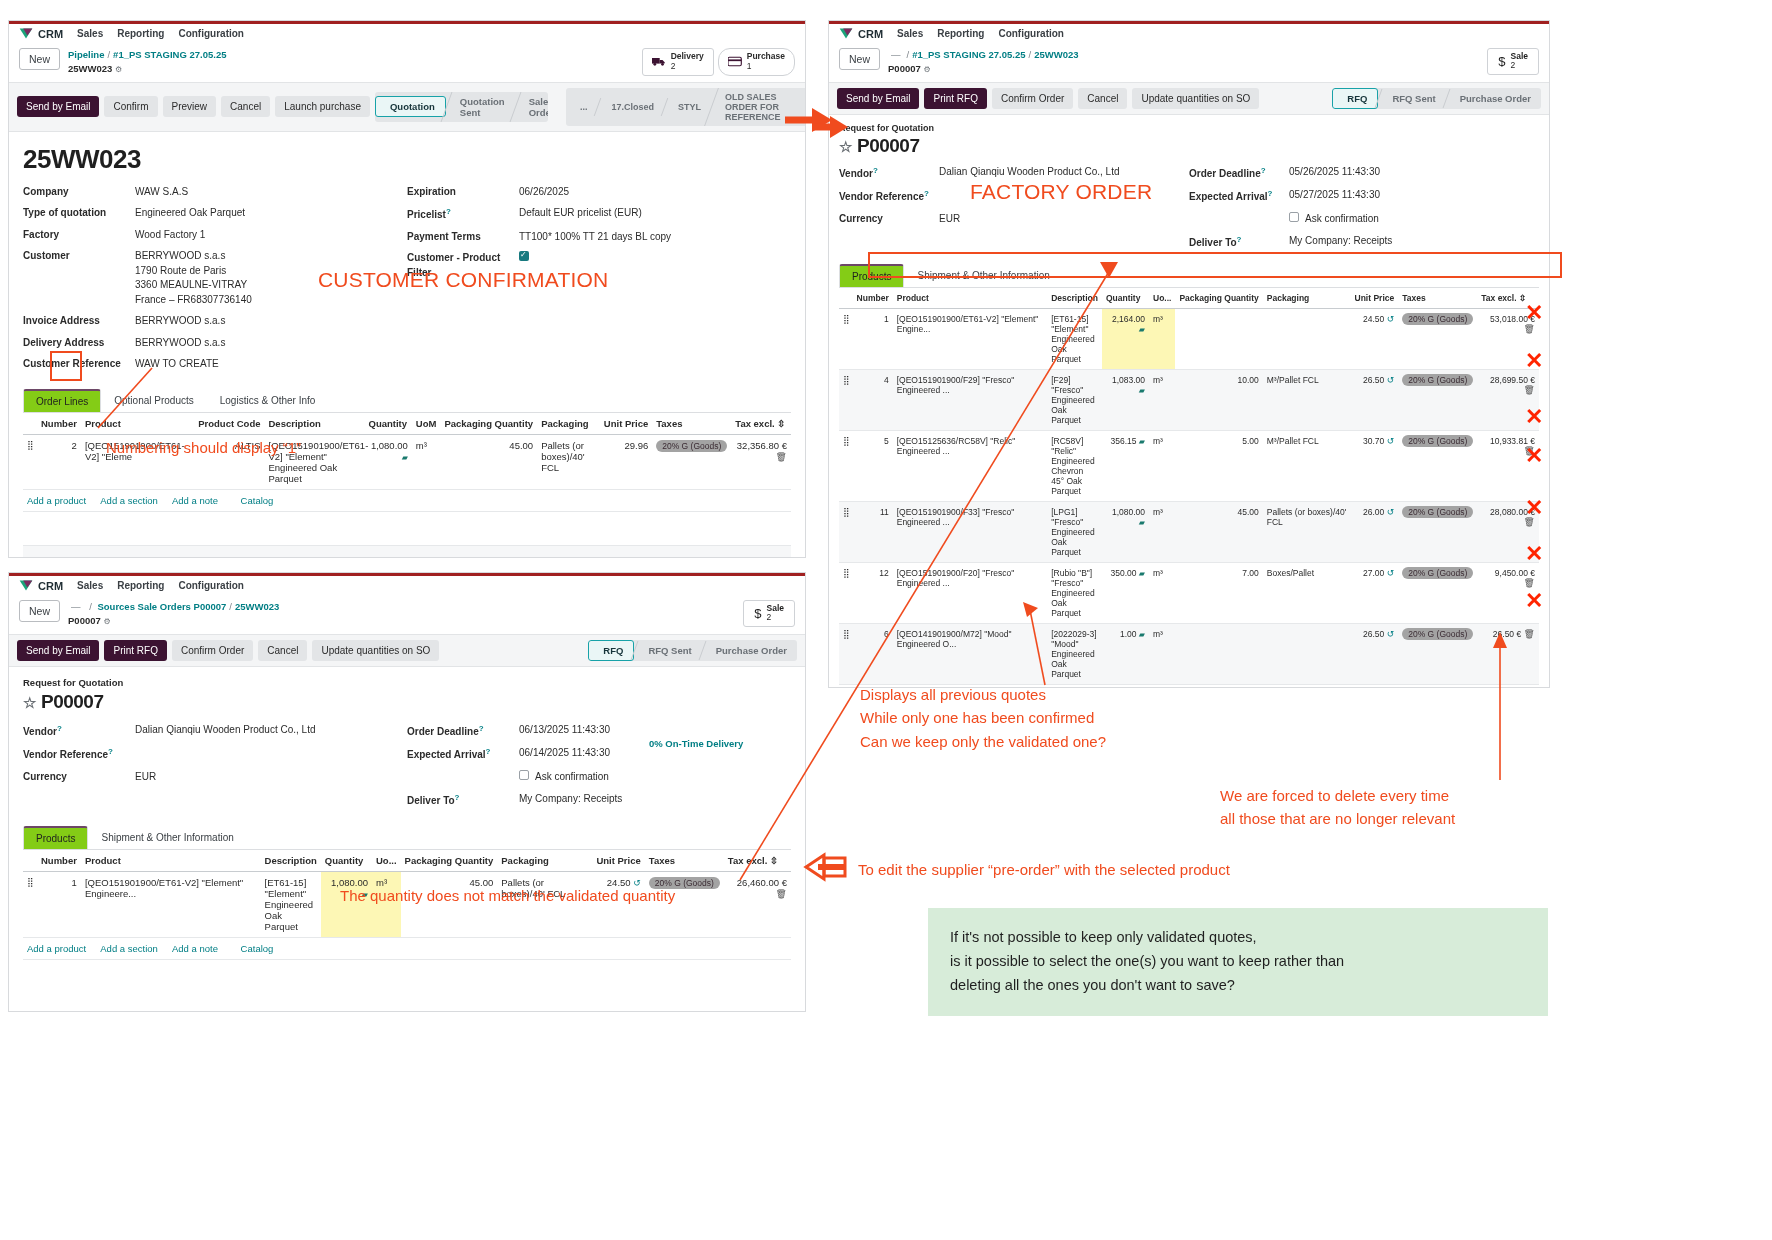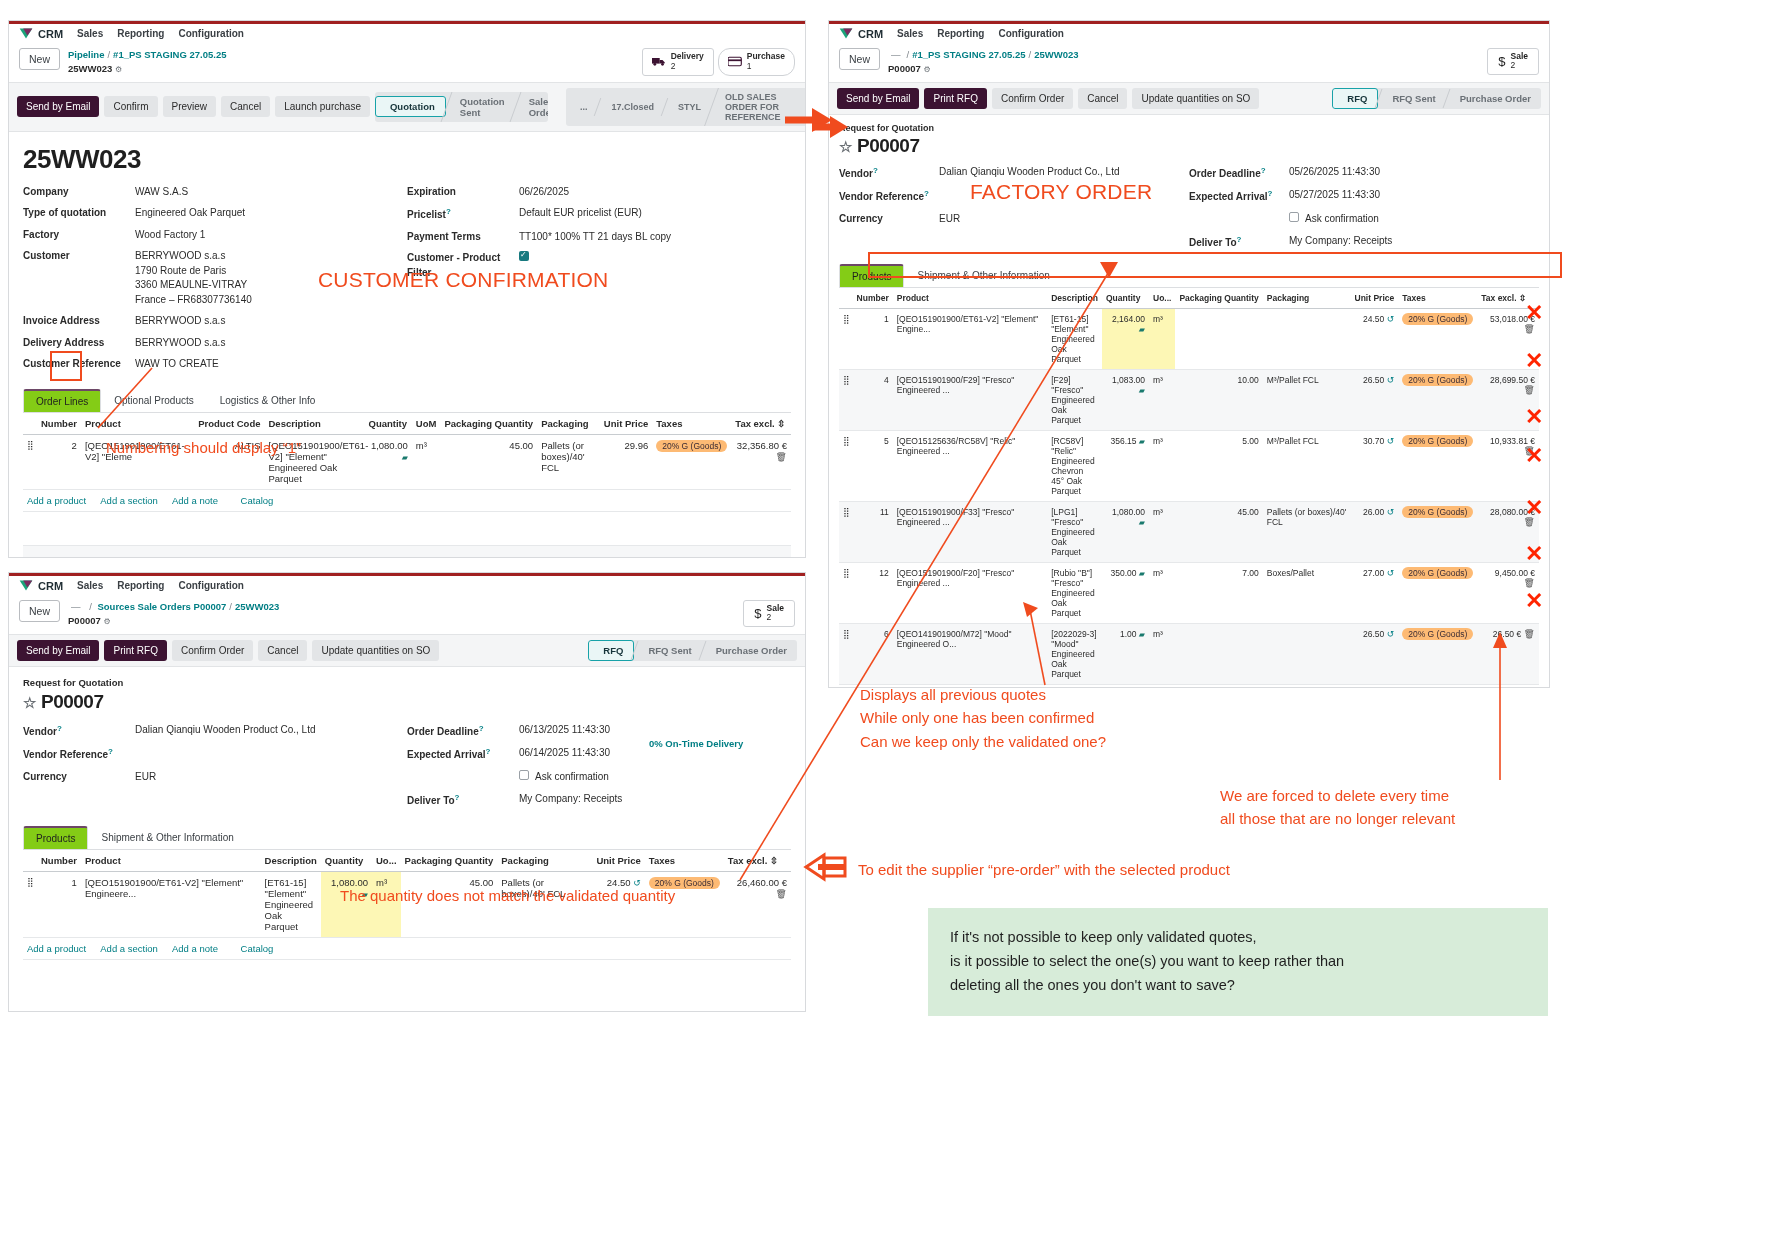--- a/index.html
+++ b/index.html
@@ -66,21 +66,21 @@
   .tab { font-size:10px; padding:5px 12px; color:#3b4045; border:1px solid transparent; border-bottom:none; }
   .tab.active { background:#84cc16; border-color:#dcdee1; border-top:2px solid #6d4767; border-radius:3px 3px 0 0; color:#1f1f1f; }
 
   table.lines { width:100%; border-collapse:collapse; font-size:9.5px; }
   table.lines th { font-weight:bold; text-align:left; padding:5px 4px; border-bottom:1px solid #c8ccd0; color:#2b2b2b; white-space:nowrap; }
   table.lines td { padding:5px 4px; vertical-align:top; border-bottom:1px solid #e6e8ea; color:#2b2b2b; }
   table.lines tr.alt td { background:#f6f7f8; }
   .num-r { text-align:right; }
   .drag { color:#b5babe; font-size:9px; letter-spacing:-1px; }
   .prod-link { color:#017e84; }
-  .tax-badge { background:#fdba74; border-radius:9px; padding:1px 6px; font-size:8.5px; color:#3a2b33; white-space:nowrap; }
+  .tax-badge { background:#a3a3a3; border-radius:9px; padding:1px 6px; font-size:8.5px; color:#3a2b33; white-space:nowrap; }
   .mini-icon { color:#1a7a6e; font-size:8px; }
   .undo { color:#017e84; font-size:9px; }
   .trash { color:#4a4a4a; font-size:9px; }
   .hl { background:#fdf7b5; }
 
   .addrow { padding:6px 4px; font-size:9.5px; }
   .addrow a { color:#017e84; margin-right:12px; text-decoration:none; }
   .addrow a.cat { margin-left:8px; }
 
   .terms { font-size:9.5px; color:#8c9197; padding:12px 4px 4px 4px; }

